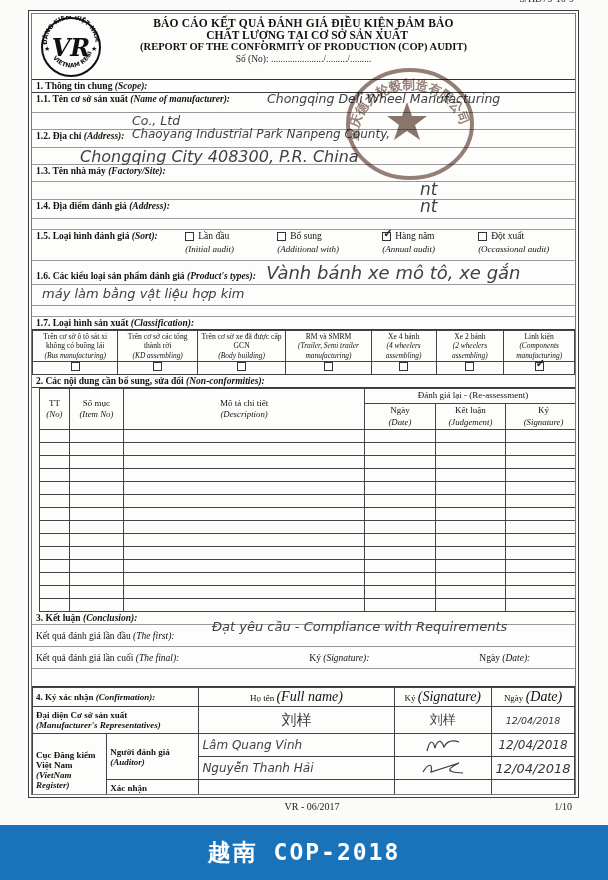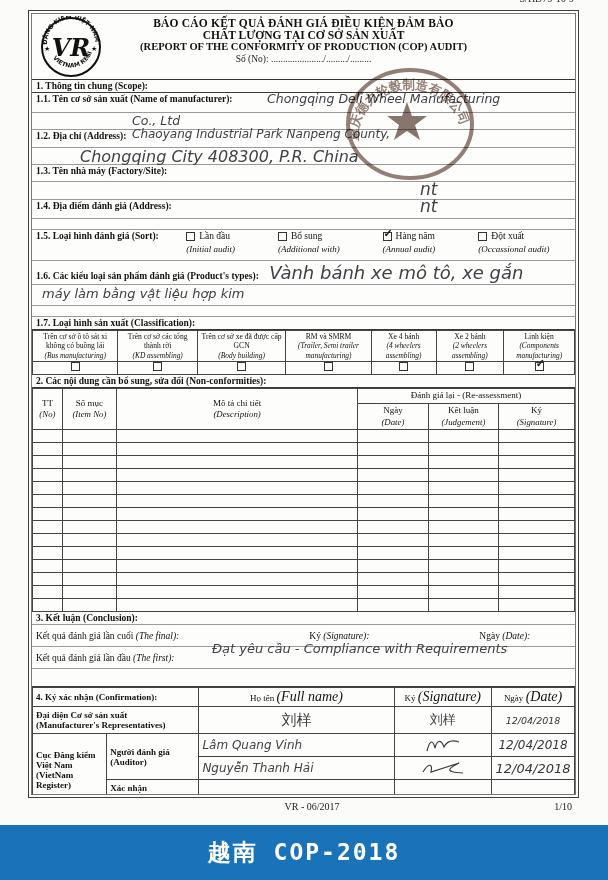--- a/index.html
+++ b/index.html
@@ -10,29 +10,29 @@
   .frame { position:absolute; left:28px; top:10px; width:551px; height:788px;
            border:1.6px solid #3c3c3c; background:#fdfdfb;
            box-shadow: inset 0 0 0 2px #fdfdfb, inset 0 0 0 3px #777; }
   .frame-inner { position:absolute; inset:3px; overflow:hidden; }
 
   
   .form-header { position:relative; height:66px; border-bottom:1px solid #333; }
   .logo { position:absolute; left:8px; top:2px; width:62px; height:62px; }
   .titles { text-align:center; padding-top:3px; }
   .t1 { font-size:11.5px; font-weight:bold; letter-spacing:.2px; color:#111; }
-  .t2 { font-size:11.5px; font-weight:bold; color:#111; }
+  .t2 { font-size:11.5px; font-weight:bold; color:#111;margin-left:7px; }
   .t3 { font-size:10.5px; font-weight:bold; color:#111; }
   .no-line { font-size:9.5px; margin-top:2px; color:#222; }
 
   
   .row { position:relative; border-bottom:1px solid #9a9a9a; font-size:9.5px; padding:1px 4px 0 4px; color:#111; }
   .row.dark { border-bottom-color:#3a3a3a; }
   .lab { font-weight:bold; }
-  .en  { font-weight:bold; }
+  .en  { font-weight:bold; font-style:italic; }
   .eni { font-style:italic; font-weight:normal; }
   .hand { font-family:"DejaVu Sans", sans-serif; font-style:italic; color:#3f4147; }
 
   .h12 { height:13px; } .h17 { height:17px; } .h18 { height:18px; } .h19 { height:19px; }
   .h20 { height:20px; } .h11 { height:11px; } .h22 { height:22px; } .h24 { height:24px; }
   .h31 { height:31px; } .h21 { height:21px; }
 
   .v11a { position:absolute; left:235px; top:-2px; font-size:12.5px; }
   .v11b { position:absolute; left:100px; top:0px; font-size:12.5px; }
   .v12a { position:absolute; left:100px; top:-3px; font-size:12px; }
@@ -368,28 +368,28 @@
               <td></td>
               <td></td>
               <td></td>
             </tr>
           </tbody>
       </table>
 
       <div class="row h12">
         <span class="lab">3. Kết luận </span><span class="en">(Conclusion):</span>
       </div>
+      <div class="row h22" style="padding-top:6px;">
+        <span>Kết quả đánh giá lần đầu </span><span class="eni">(The first):</span>
+        <span class="hand v3">Đạt yêu cầu - Compliance with Requirements</span>
+      </div>
       <div class="row h22 s3final" style="padding-top:6px;">
         <span><span>Kết quả đánh giá lần cuối </span><span class="eni">(The final):</span></span>
         <span class="mid"><span>Ký </span><span class="eni">(Signature):</span></span>
         <span class="rgt"><span>Ngày </span><span class="eni">(Date):</span></span>
-      </div>
-      <div class="row h22" style="padding-top:6px;">
-        <span>Kết quả đánh giá lần đầu </span><span class="eni">(The first):</span>
-        <span class="hand v3">Đạt yêu cầu - Compliance with Requirements</span>
       </div>
       <div class="row h18" style="border-bottom-color:#3a3a3a;"></div>
 
       <table class="t4">
         <colgroup>
             <col style="width:13.7%">
             <col style="width:17%">
             <col style="width:36%">
             <col style="width:18%">
             <col style="width:15.3%">

